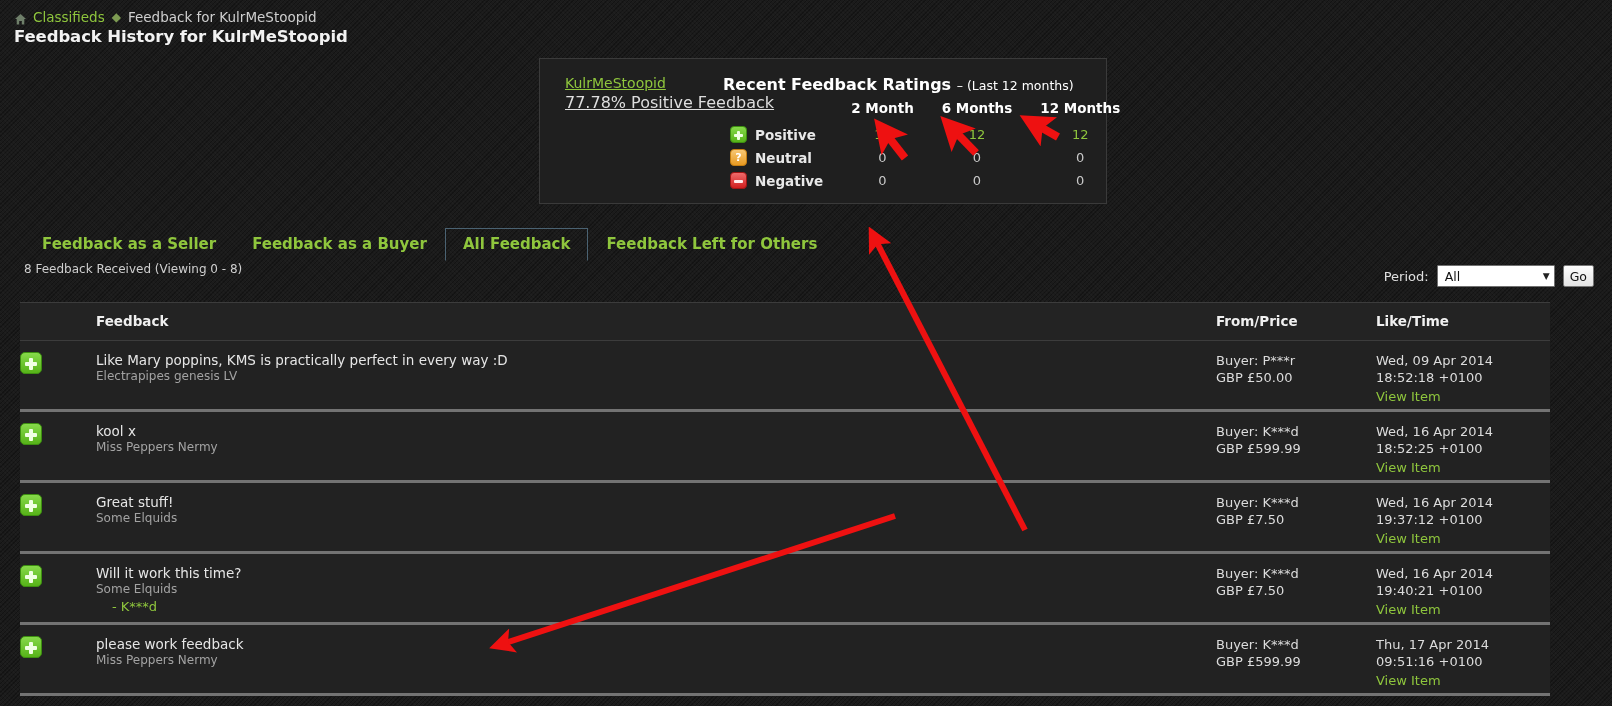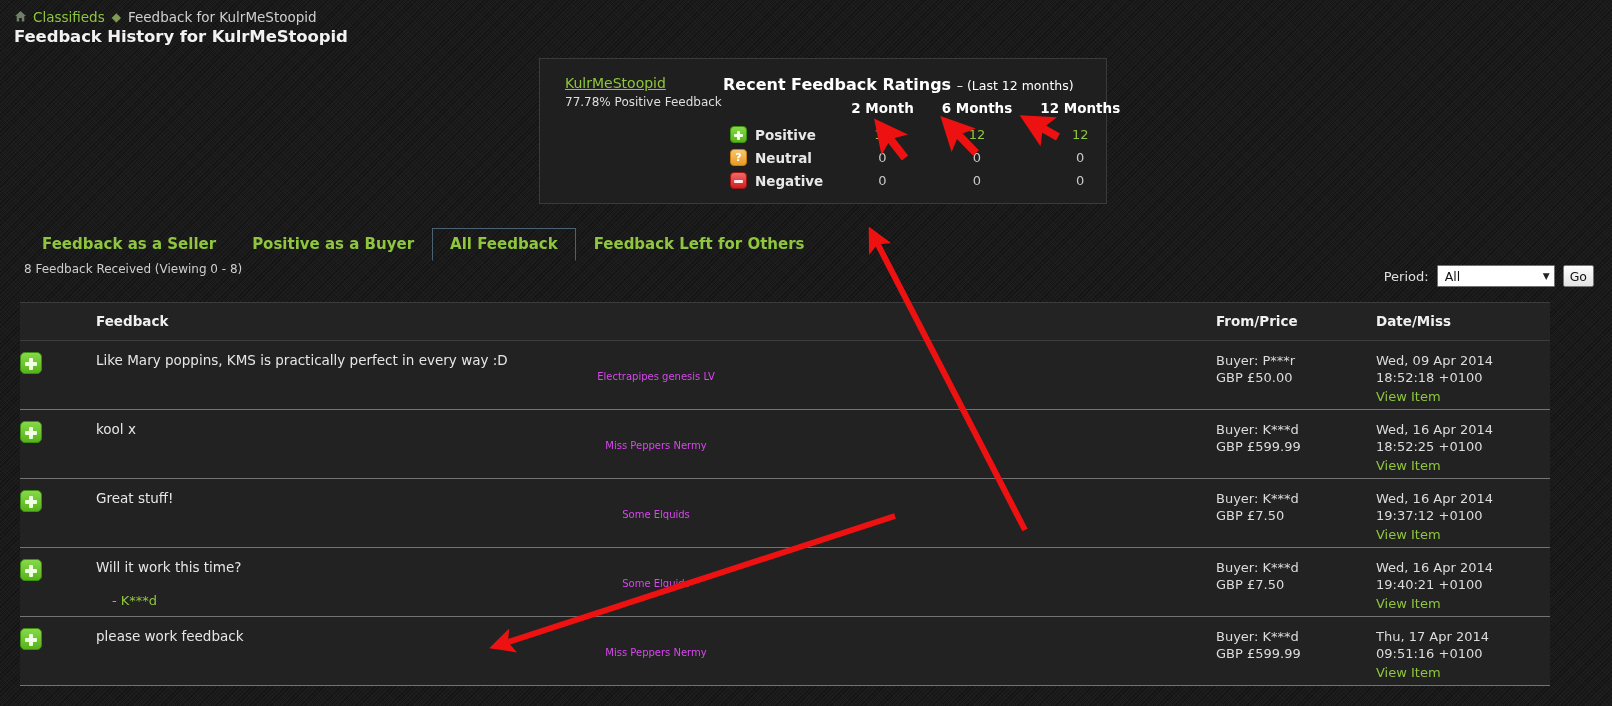--- a/index.html
+++ b/index.html
@@ -20,20 +20,21 @@
   }
 
   
   #breadcrumb {
     position: absolute;
     left: 14px;
     top: 8px;
     font-size: 13.5px;
     line-height: 18px;
     display: flex;
+    align-items: center;
     gap: 6px;
     white-space: nowrap;
   }
   .home-icon {
     display: inline-block;
     width: 13px;
     height: 13px;
     position: relative;
     top: 1px;
   }
@@ -80,22 +81,23 @@
     top: 15px;
     line-height: 19px;
   }
   #member-name {
     color: #8fc63d;
     font-size: 14px;
     display: block;
   }
   #member-percent {
     color: #dedede;
-    font-size: 12px;
+    font-size: 16px;
     display: block;
+    text-decoration: underline;
   }
   #ratings-title {
     position: absolute;
     left: 183px;
     top: 16px;
     font-size: 16px;
     font-weight: bold;
     color: #ffffff;
     white-space: nowrap;
   }
@@ -285,37 +287,36 @@
     border-top: 1px solid #3c3c3c;
     border-bottom: 1px solid #3c3c3c;
     background-color: #232323;
   }
   .col-icon { width: 76px; }
   .col-feedback { width: 1120px; }
   .col-from { width: 160px; }
   .col-date { width: 174px; }
 
   #feedback-table tbody td {
-    border-bottom: 1px solid #737373;
+    border-bottom: 3px solid #737373;
     padding: 11px 0 4px 0;
     vertical-align: top;
     background-color: #222222;
   }
   td.cell-icon { text-align: left; padding-left: 27px; vertical-align: middle; }
   td.cell-feedback { padding-right: 12px; }
   .fb-comment {
     font-size: 13.5px;
     color: #e6e6e6;
     line-height: 16px;
   }
   .fb-item {
-    font-size: 10px;
-    color: #d946ef;
+    font-size: 12px;
+    color: #a3a3a3;
     line-height: 17px;
-    text-align: center;
   }
   .fb-reply {
     font-size: 13px;
     color: #8fc63d;
     line-height: 17px;
     padding-left: 16px;
   }
   .fromline {
     font-size: 13px;
     color: #dcdcdc;
@@ -406,21 +407,21 @@
         <td>0</td>
         <td>0</td>
         <td>0</td>
       </tr>
     </tbody>
   </table>
 </div>
 
 <div id="tabs">
   <div class="tab">Feedback as a Seller</div>
-  <div class="tab">Positive as a Buyer</div>
+  <div class="tab">Feedback as a Buyer</div>
   <div class="tab active">All Feedback</div>
   <div class="tab">Feedback Left for Others</div>
 </div>
 
 <div id="result-count">8 Feedback Received (Viewing 0 - 8)</div>
 
 <div id="period-control">
   <span id="period-label">Period:</span>
   <div id="period-select">
     <span>All</span>
@@ -434,21 +435,21 @@
     <col class="col-icon">
       <col class="col-feedback">
       <col class="col-from">
       <col class="col-date">
   </colgroup>
   <thead>
     <tr>
       <th></th>
       <th>Feedback</th>
       <th>From/Price</th>
-      <th>Date/Miss</th>
+      <th>Like/Time</th>
     </tr>
   </thead>
   <tbody>
 
     <tr>
       <td class="cell-icon">
         <span class="badge badge-lg badge-pos"></span>
       </td>
       <td class="cell-feedback">
         <div class="fb-comment">Like Mary poppins, KMS is practically perfect in every way :D</div>

